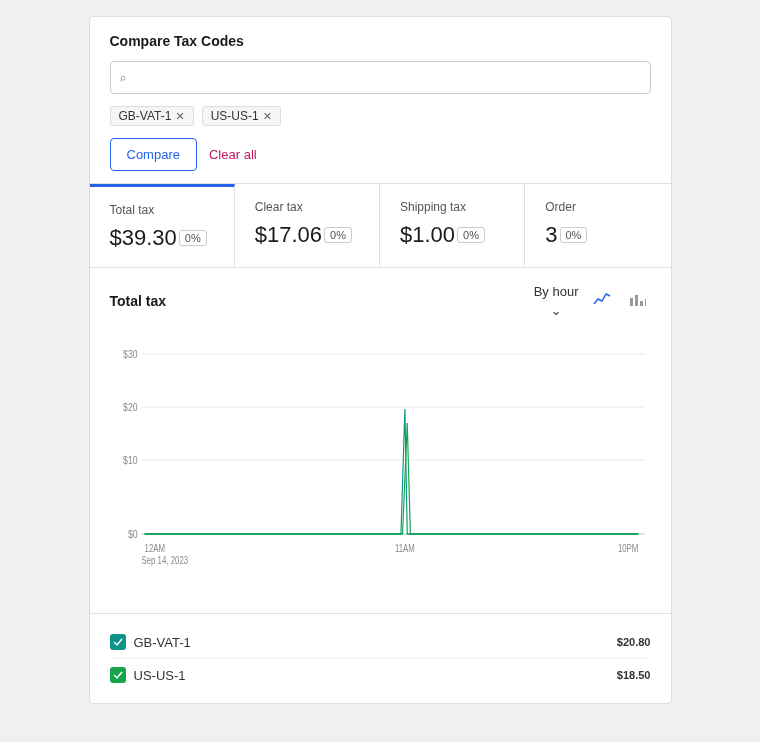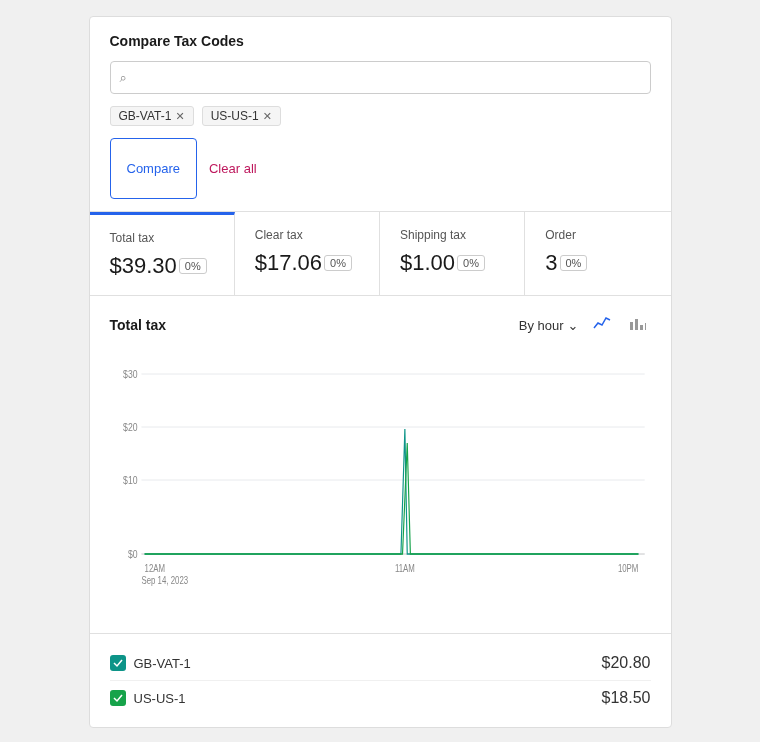--- a/index.html
+++ b/index.html
@@ -75,21 +75,21 @@
       color: #666;
       font-size: 11px;
       line-height: 1;
     }
     .actions-row {
       display: flex;
       align-items: center;
       gap: 12px;
     }
     .compare-btn {
-      padding: 22px 16px;
+      padding: 8px 16px;
       border: 1px solid #2563eb;
       border-radius: 4px;
       background: #fff;
       color: #2563eb;
       font-size: 13px;
       cursor: pointer;
     }
     .clear-btn {
       background: none;
       border: none;
@@ -160,20 +160,21 @@
     }
     .by-hour-btn {
       display: flex;
       align-items: center;
       gap: 4px;
       background: none;
       border: none;
       font-size: 13px;
       color: #333;
       cursor: pointer;
+      flex-direction: column;
     }
     .chart-icon-btn {
       background: none;
       border: none;
       cursor: pointer;
       color: #555;
       font-size: 16px;
       padding: 2px 4px;
     }
     .chart-icon-btn.active { color: #2563eb; }
@@ -214,23 +215,23 @@
       justify-content: center;
       flex-shrink: 0;
     }
     .legend-checkbox.teal { background: #0d9488; }
     .legend-checkbox.green { background: #16a34a; }
     .legend-name {
       font-size: 13px;
       color: #333;
     }
     .legend-value {
-      font-size: 16px;
-      color: #333;
-      font-weight: 400;
+      font-size: 11px;
+      color: #333;
+      font-weight: 700;
     }
   </style>
 </head>
 <body>
 
 <div class="container">
 
   <div class="compare-section">
     <div class="compare-title">Compare Tax Codes</div>
 

